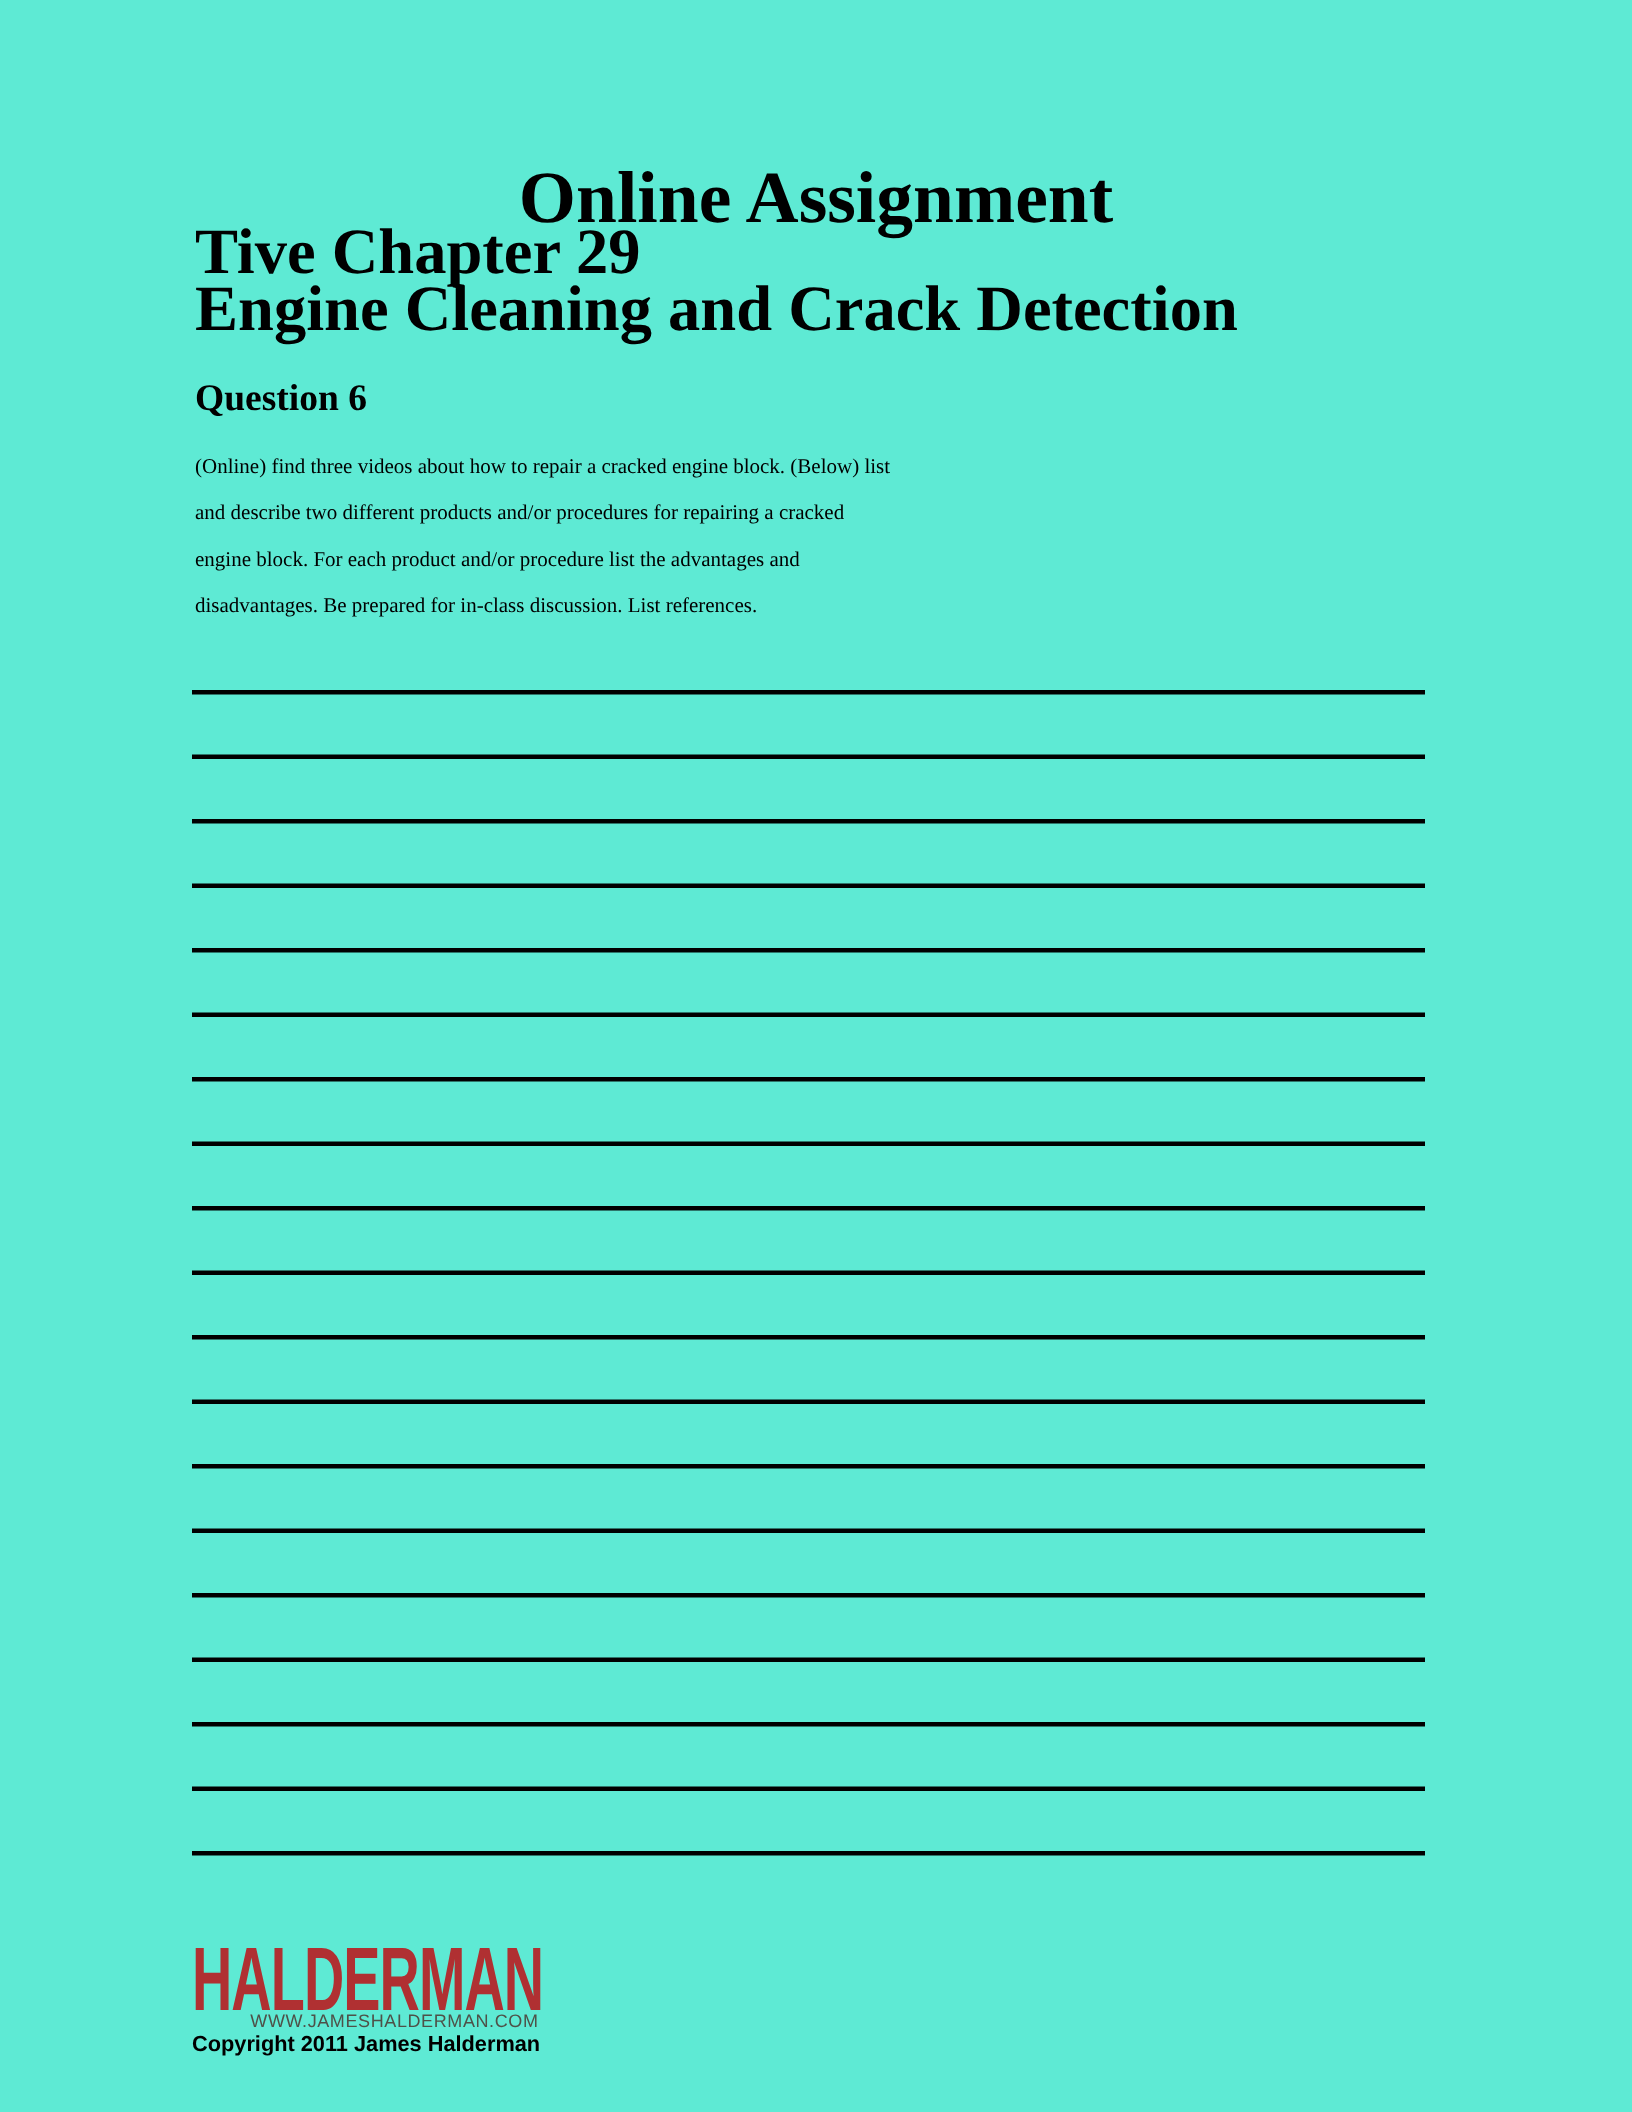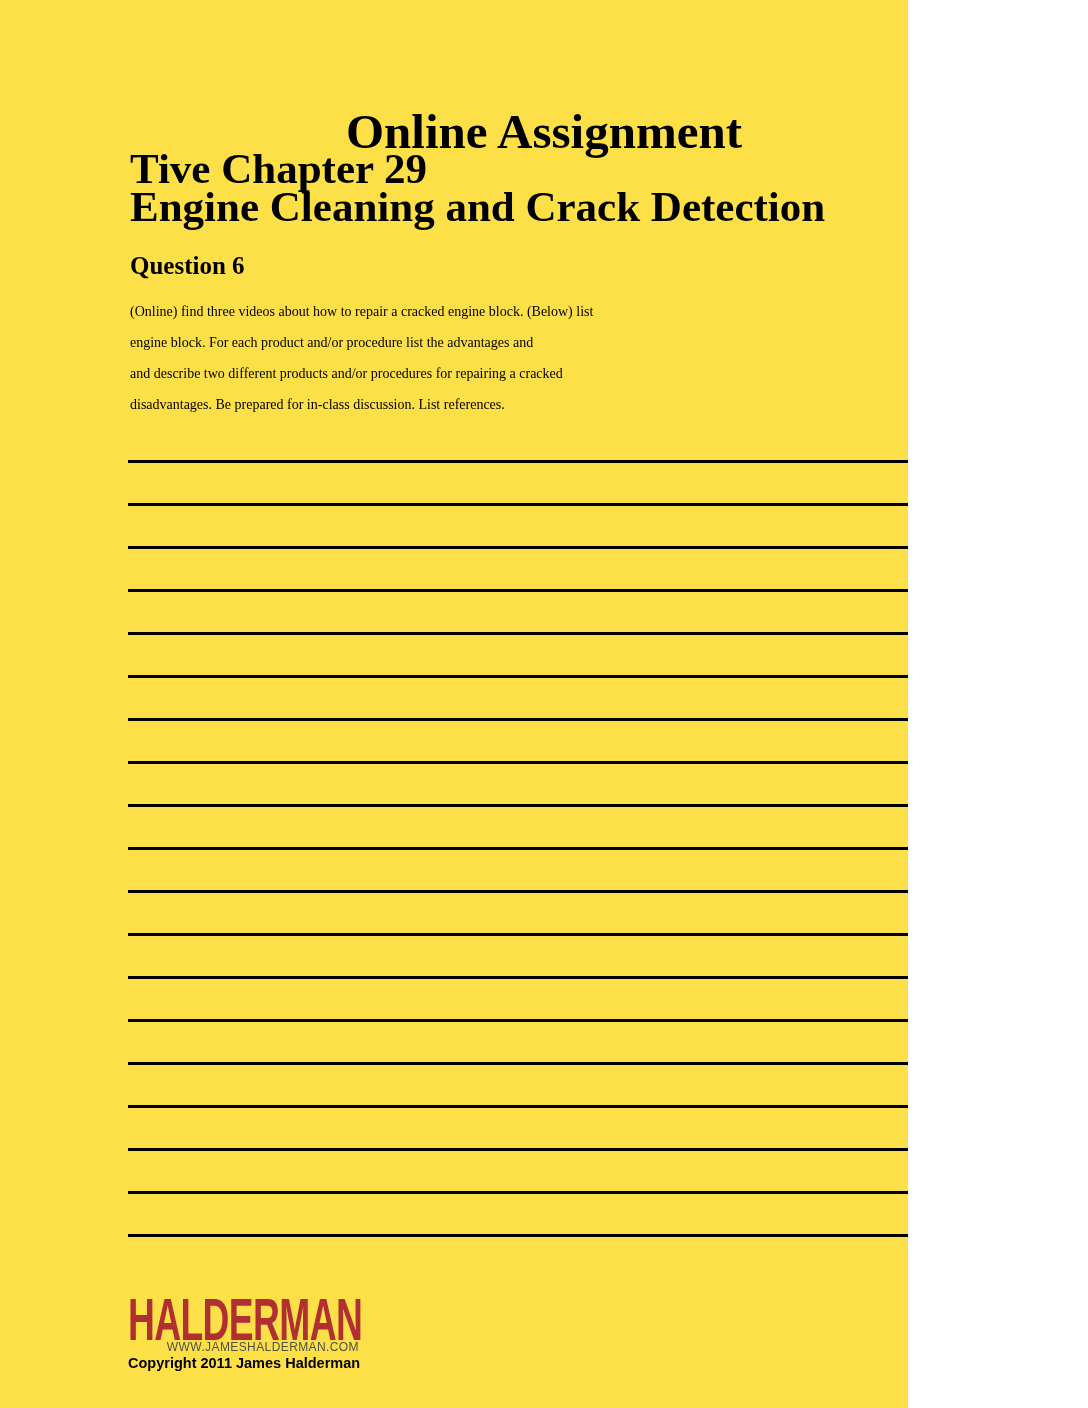--- a/index.html
+++ b/index.html
@@ -2,23 +2,23 @@
 <html><head>
 <meta charset="utf-8">
 <style>
   html, body {
     margin: 0;
     padding: 0;
     background: #ffffff;
   }
   #page {
     position: relative;
-    width: 908px;
+    width: 1088px;
     height: 1408px;
-    background: #fde047;
+    background: #5eead4;
     overflow: hidden;
     font-family: "Liberation Serif", "DejaVu Serif", serif;
     color: #000000;
   }
   .doc-title {
     position: absolute;
     top: 72px;
     left: 0;
     width: 1088px;
     text-align: center;
@@ -110,22 +110,22 @@
 
   <div class="section-heading">
     <div>Tive Chapter 29</div>
     <div>Engine Cleaning and Crack Detection</div>
   </div>
 
   <div class="question-label">Question 6</div>
 
   <div class="question-body">
     <div class="body-line">(Online) find three videos about how to repair a cracked engine block. (Below) list</div>
+    <div class="body-line">and describe two different products and/or procedures for repairing a cracked</div>
     <div class="body-line">engine block. For each product and/or procedure list the advantages and</div>
-    <div class="body-line">and describe two different products and/or procedures for repairing a cracked</div>
     <div class="body-line">disadvantages. Be prepared for in-class discussion. List references.</div>
   </div>
 
   <div class="answer-lines">
       <div class="rule"></div>
       <div class="rule"></div>
       <div class="rule"></div>
       <div class="rule"></div>
       <div class="rule"></div>
       <div class="rule"></div>

